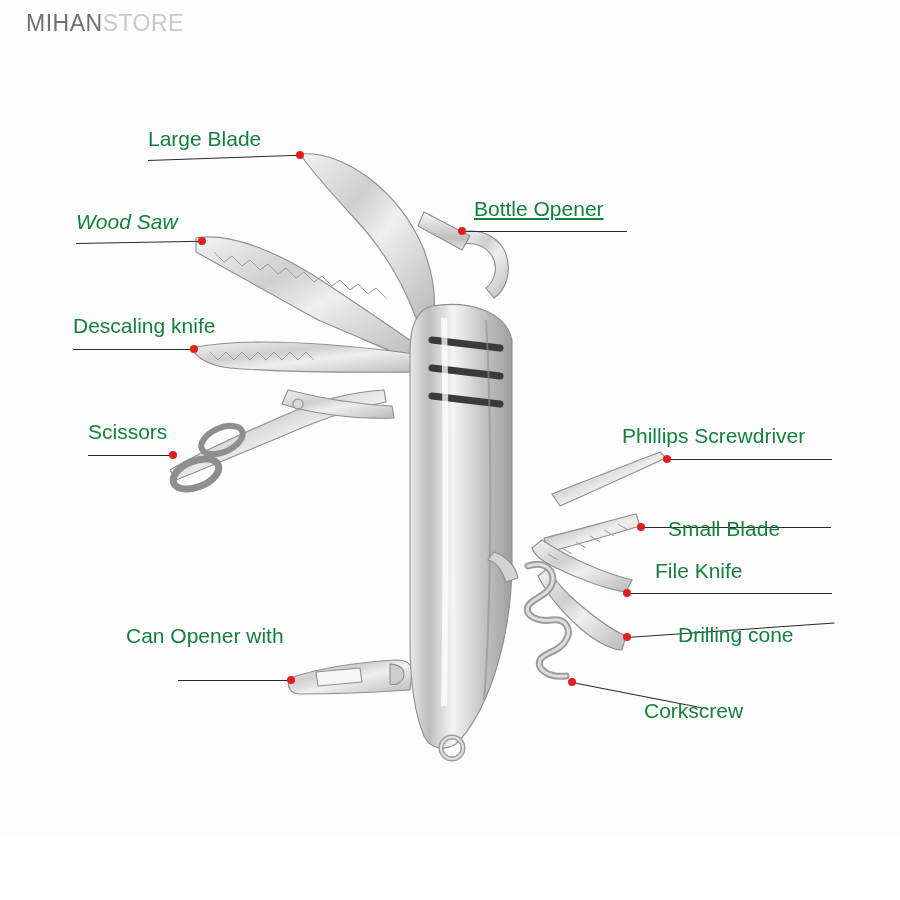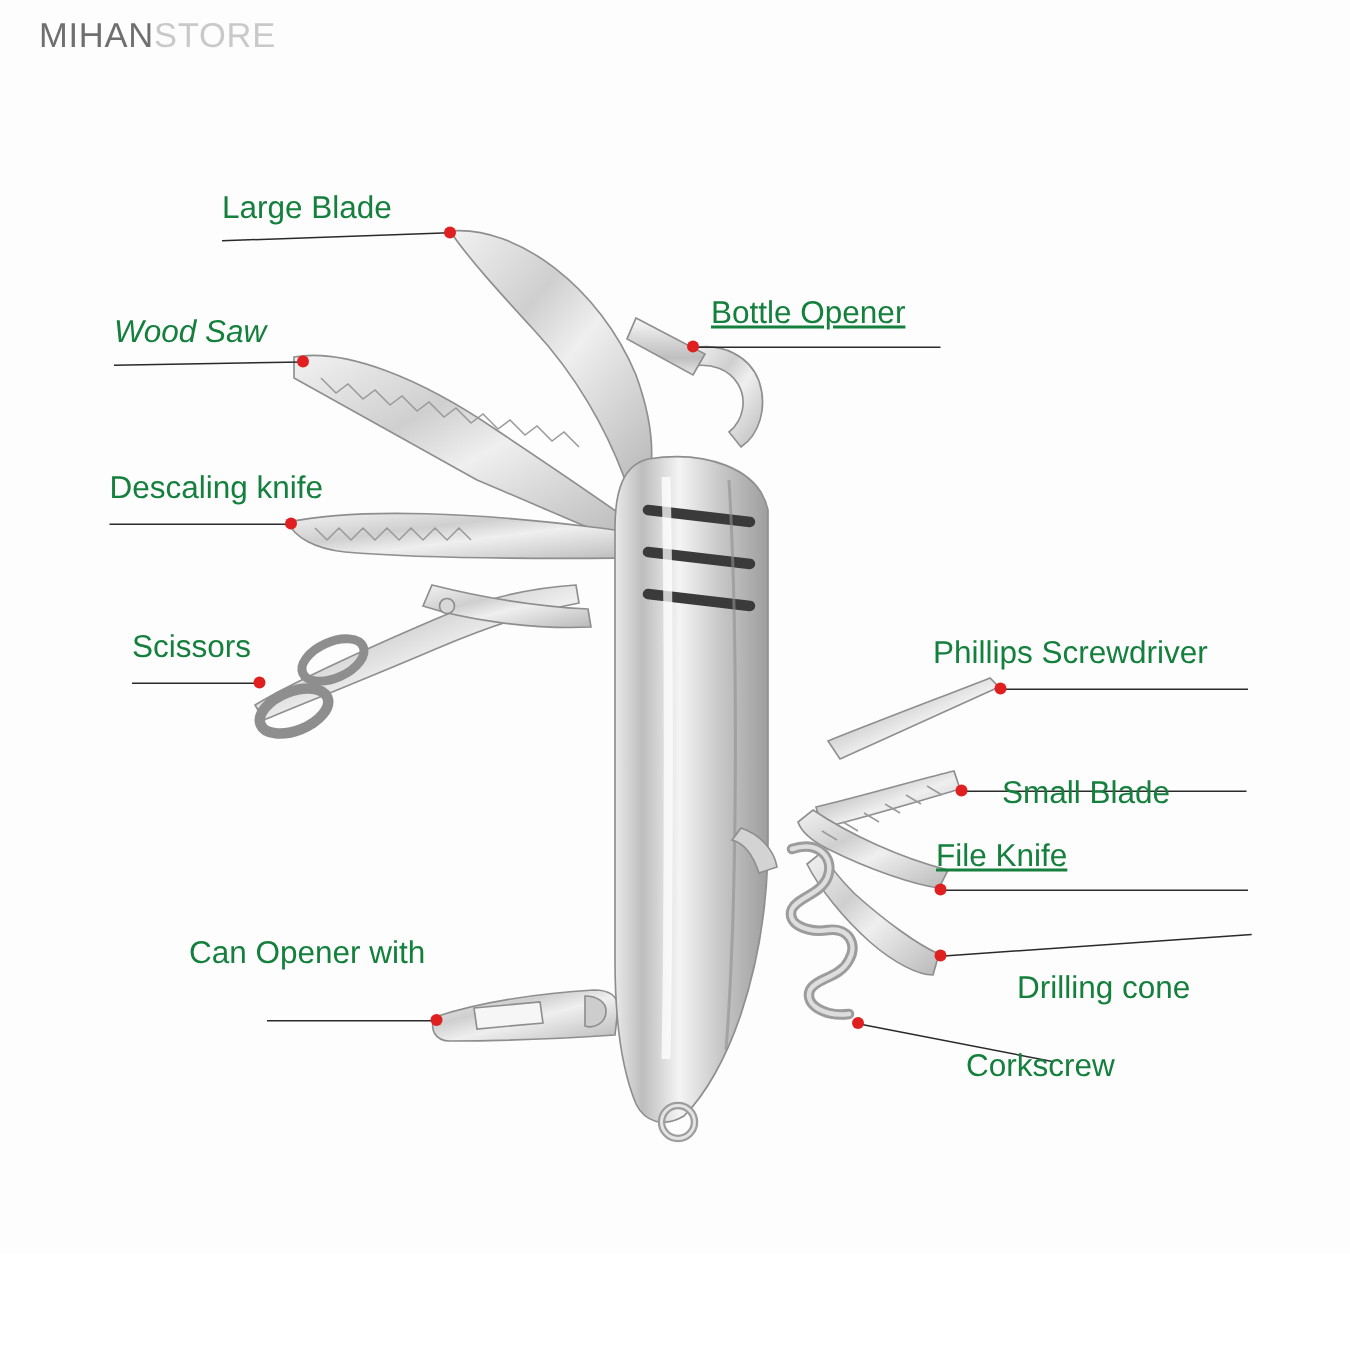--- a/index.html
+++ b/index.html
@@ -173,25 +173,25 @@
   <div class="leader" style="left:667px; top:459px; width:165px;"></div>
   <div class="dot" style="left:667px; top:459px;"></div>
   <div class="label" style="left:622px; top:425px;">Phillips Screwdriver</div>
 
   <div class="leader" style="left:641px; top:527px; width:190px;"></div>
   <div class="dot" style="left:641px; top:527px;"></div>
   <div class="label" style="left:668px; top:506px;margin-top:12px;">Small Blade</div>
 
   <div class="leader" style="left:627px; top:593px; width:205px;"></div>
   <div class="dot" style="left:627px; top:593px;"></div>
-  <div class="label" style="left:624px; top:560px;text-decoration:underline;">File Knife</div>
+  <div class="label" style="left:655px; top:560px;">File Knife</div>
 
   <div class="leader" style="left:627px; top:637px; width:208px; transform:rotate(-4deg);"></div>
   <div class="dot" style="left:627px; top:637px;"></div>
-  <div class="label" style="left:678px; top:648px;">Drilling cone</div>
+  <div class="label" style="left:678px; top:624px;">Drilling cone</div>
 
   <div class="leader" style="left:178px; top:680px; width:113px;"></div>
   <div class="dot" style="left:291px; top:680px;"></div>
   <div class="label" style="left:126px; top:625px;">Can Opener with</div>
 
   <div class="leader" style="left:572px; top:682px; width:132px; transform:rotate(11deg);"></div>
   <div class="dot" style="left:572px; top:682px;"></div>
   <div class="label" style="left:644px; top:700px;">Corkscrew</div>
 
 </div>

